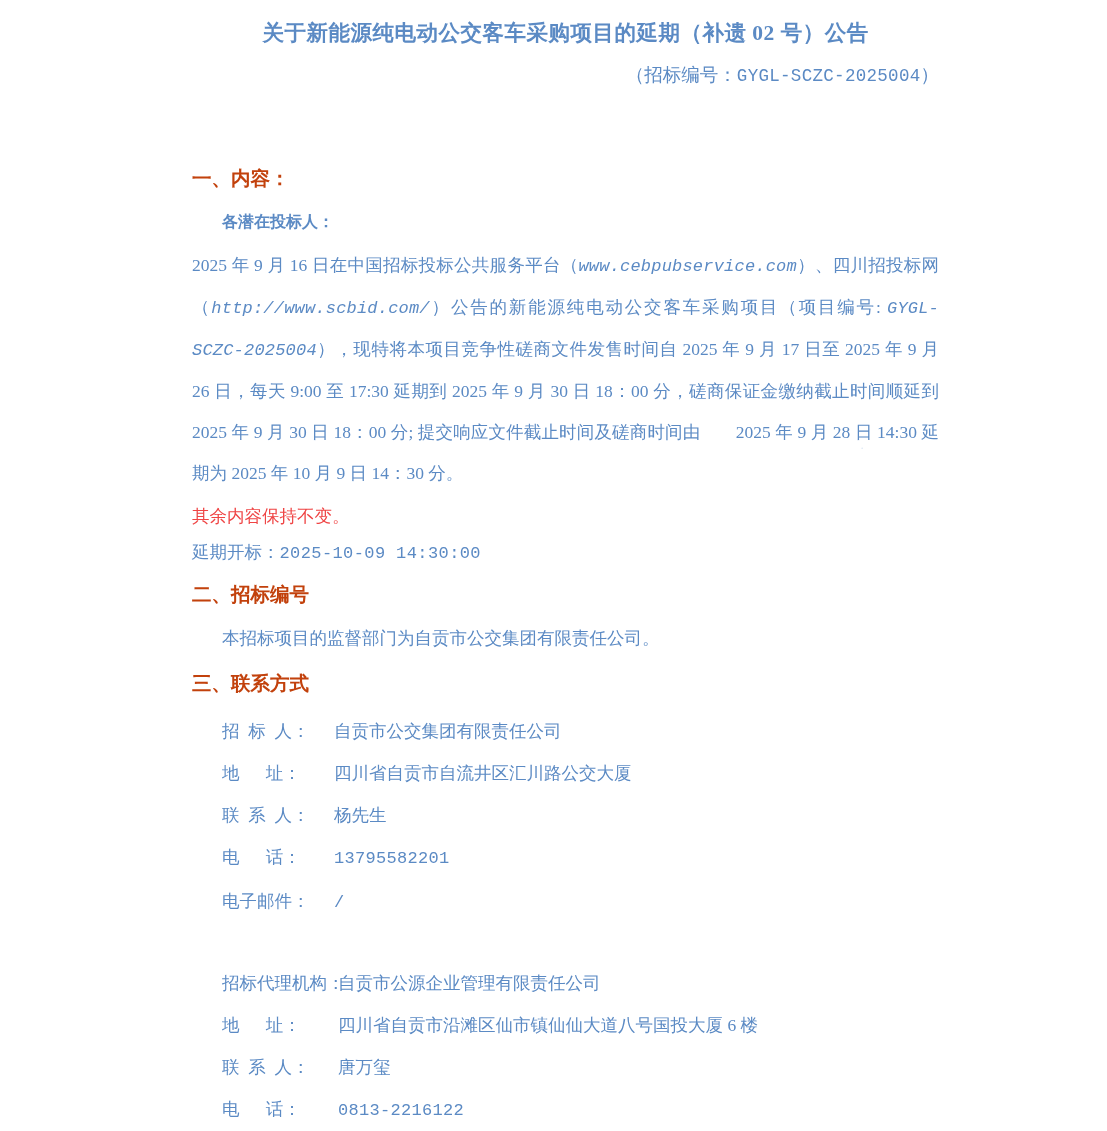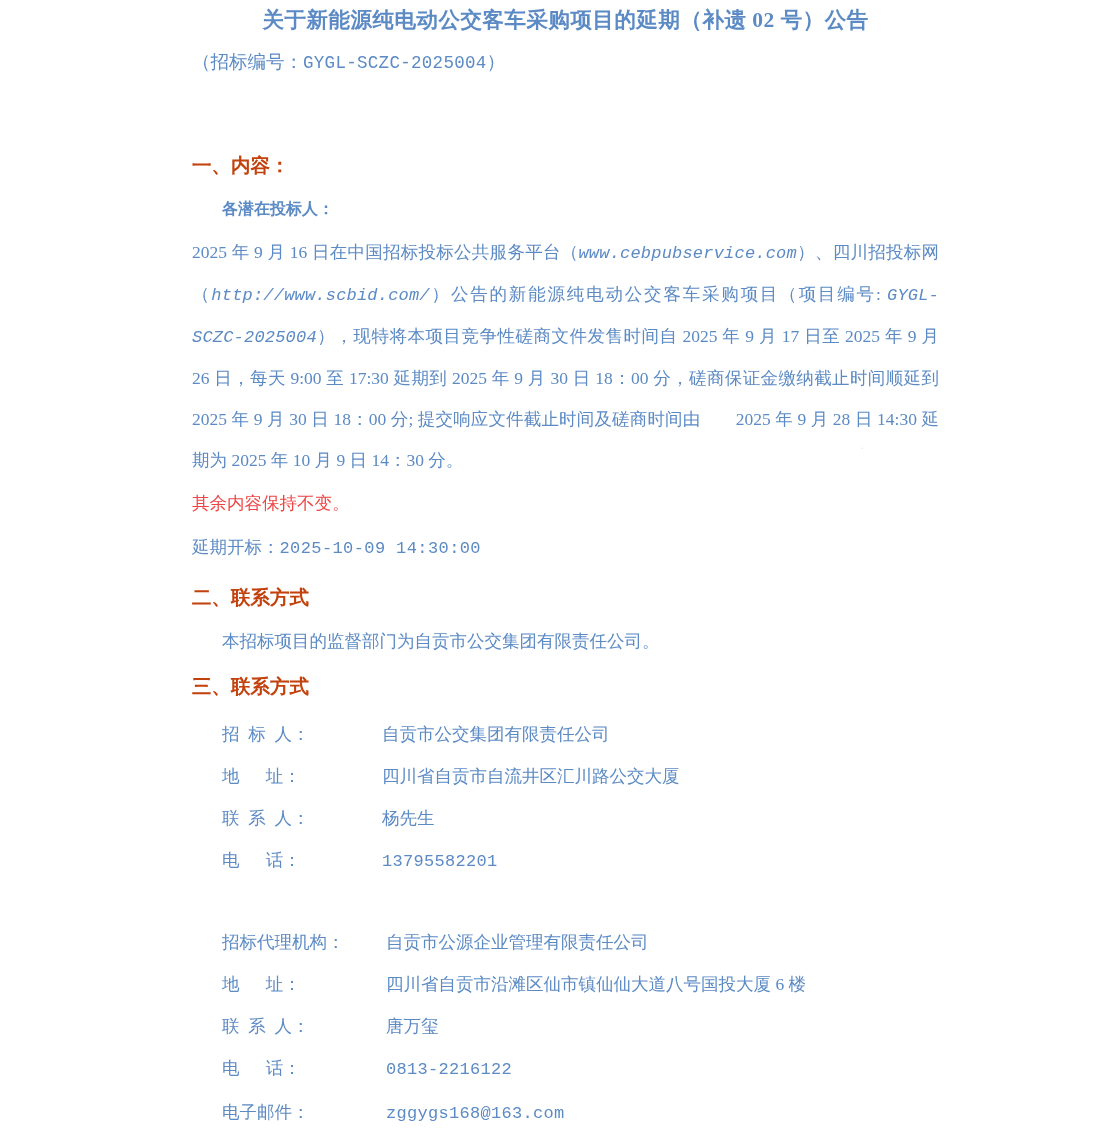--- a/index.html
+++ b/index.html
@@ -16,31 +16,31 @@
   }
   .page {
     position: relative;
     width: 1107px;
     height: 1131px;
     box-sizing: border-box;
     padding: 0 168px 0 192px;
   }
   .doc-title {
     margin: 0;
-    padding-top: 5px;
+    padding-top: 18px;
     text-align: center;
     font-size: 21.5px;
     font-weight: 700;
     letter-spacing: 0.5px;
     color: #5b8ac4;
     font-family: "Liberation Serif", serif;
     line-height: 30px;
   }
   .doc-subtitle {
-    text-align: left;
+    text-align: right;
     font-size: 18.5px;
     color: #5b8ac4;
     margin-top: 14px;
     line-height: 26px;
   }
   .doc-subtitle .code {
     font-family: "Liberation Mono", monospace;
     font-size: 17.5px;
     letter-spacing: 0.3px;
   }
@@ -78,21 +78,21 @@
     font-style: italic;
   }
   .plain-line {
     font-size: 17.5px;
     line-height: 32px;
     margin-top: 6px;
     color: #ef4444;
   }
   .extend-line {
     font-size: 17.5px;
-    line-height: 36px;
+    line-height: 20px;
     margin-top: 10px;
     color: #5b8ac4;
   }
   .extend-line .mono {
     font-family: "Liberation Mono", monospace;
     font-size: 17px;
     letter-spacing: 0.4px;
   }
   .supervise-line {
     font-size: 17.5px;
@@ -104,21 +104,20 @@
   .contact-block {
     margin-top: 12px;
     padding-left: 30px;
   }
   .contact-row {
     display: flex;
     align-items: baseline;
     font-size: 17.5px;
     line-height: 42px;
     color: #5b8ac4;
-    gap: 48px;
   }
   .contact-row .lbl {
     width: 112px;
     flex: 0 0 112px;
     white-space: pre;
     color: #5b8ac4;
   }
   .contact-row .val {
     color: #5b8ac4;
   }
@@ -157,21 +156,21 @@
   <div class="body-para">
     <span>2025 年 9 月 16 日在中国招标投标公共服务平台（</span><span class="mono">www.cebpubservice.com</span><span>）、四川招投标网（</span><span class="mono">http://www.scbid.com/</span><span>）公告的新能源纯电动公交客车采购项目（项目编号: </span><span class="mono">GYGL-SCZC-2025004</span><span>），现特将本项目竞争性磋商文件发售时间自 2025 年 9 月 17 日至 2025 年 9 月 26 日，每天 9:00 至 17:30 延期到 2025 年 9 月 30 日 18：00 分，磋商保证金缴纳截止时间顺延到 2025 年 9 月 30 日 18：00 分; 提交响应文件截止时间及磋商时间由　　2025 年 9 月 28 日 14:30 延期为 2025 年 10 月 9 日 14：30 分。</span>
   </div>
 
   <div class="plain-line">其余内容保持不变。</div>
 
   <div class="extend-line">
     <span>延期开标：</span><span class="mono">2025-10-09 14:30:00</span>
   </div>
 
-  <h2 class="section-head s2">二、联系方式</h2>
+  <h2 class="section-head s2">二、招标编号</h2>
 
   <div class="supervise-line">
     <span>本招标项目的监督部门为</span><span>自贡市公交集团有限责任公司</span><span>。</span>
   </div>
 
   <h2 class="section-head s3">三、联系方式</h2>
 
   <div class="contact-block">
     <div class="contact-row">
       <span class="lbl">招  标  人：</span>
@@ -182,20 +181,24 @@
       <span class="val">四川省自贡市自流井区汇川路公交大厦</span>
     </div>
     <div class="contact-row">
       <span class="lbl">联  系  人：</span>
       <span class="val">杨先生</span>
     </div>
     <div class="contact-row">
       <span class="lbl">电      话：</span>
       <span class="val mono">13795582201</span>
     </div>
+    <div class="contact-row">
+      <span class="lbl">电子邮件：</span>
+      <span class="val mono">/</span>
+    </div>
   </div>
 
   <div class="agent-block">
     <div class="contact-row">
       <span class="lbl">招标代理机构：</span>
       <span class="val">自贡市公源企业管理有限责任公司</span>
     </div>
     <div class="contact-row">
       <span class="lbl">地      址：</span>
       <span class="val">四川省自贡市沿滩区仙市镇仙仙大道八号国投大厦 6 楼</span>

